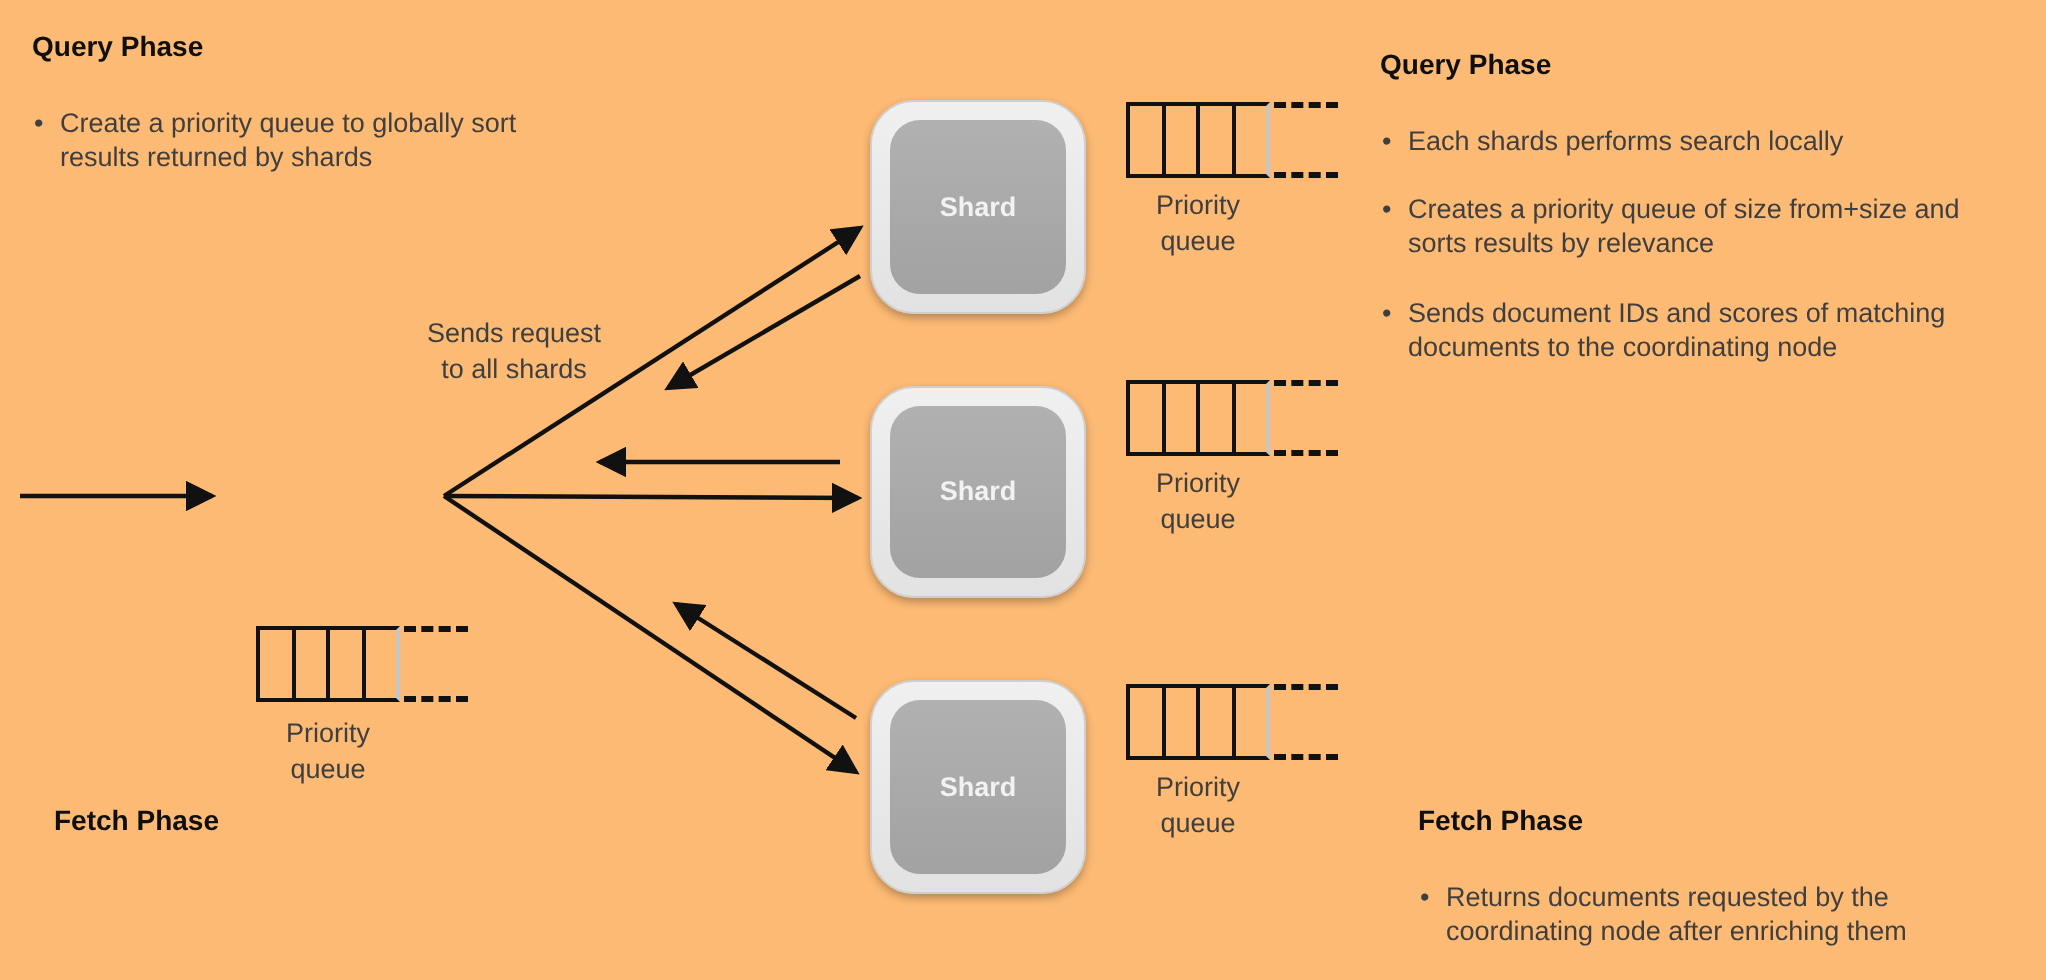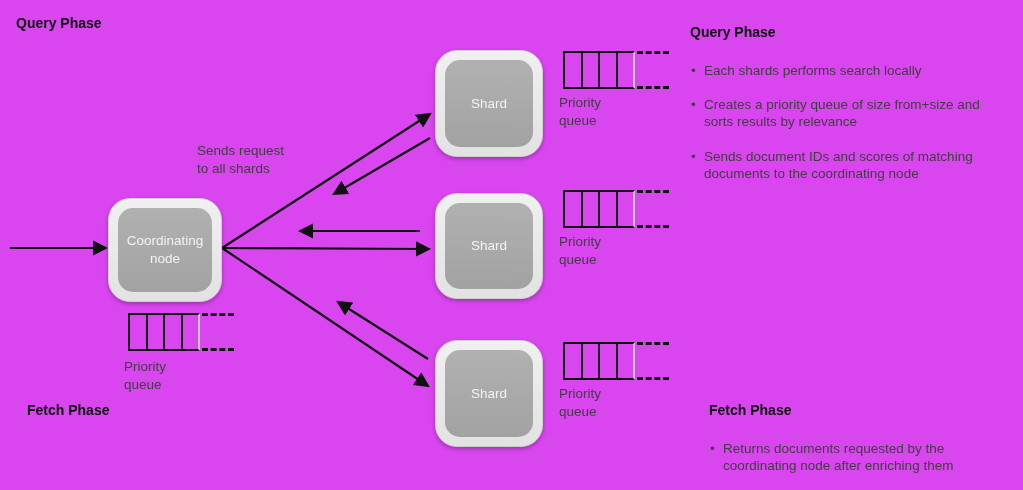--- a/index.html
+++ b/index.html
@@ -1,20 +1,20 @@
 <!DOCTYPE html>
 <html><head>
 <meta charset="utf-8">
 <style>
   * { margin:0; padding:0; box-sizing:border-box; }
   html,body { background:#ffffff; }
   body { font-family:"Liberation Sans", sans-serif; }
   .canvas {
     position:relative; width:1023px; height:490px;
-    background:#d946ef; overflow:hidden;
+    background:#fdba74; overflow:hidden;
   }
   .pre { white-space:pre-line; }
 
   
   .text-block { position:absolute; color:#3f3f3f; font-size:13.5px; line-height:1.27; }
   .text-block h2 { font-size:14px; line-height:1.3; font-weight:bold; color:#0f0f0f; margin-bottom:21px; }
   .text-block ul { list-style:none; }
   .text-block li { position:relative; padding-left:14px; margin-bottom:17px; }
   .text-block li::before { content:"\2022"; position:absolute; left:1px; top:0; color:#3f3f3f; }
 
@@ -23,39 +23,39 @@
     position:absolute; border-radius:22px;
     background:linear-gradient(180deg,#f0f0f0,#e2e2e2);
     border:1px solid #cfcfcf;
     box-shadow:0 2px 4px rgba(0,0,0,0.28);
   }
   .node-inner {
     position:absolute; left:9px; right:9px; top:9px; bottom:9px;
     border-radius:15px;
     background:linear-gradient(180deg,#b1b1b1,#a2a2a2);
     display:flex; align-items:center; justify-content:center;
-    text-align:center; color:#f2f2f2; font-size:13.5px; line-height:1.3;
+    text-align:center; color:#f2f2f2; font-size:13.5px; line-height:1.3;font-weight:bold;
   }
 
   
   .pq { position:absolute; width:106px; height:38px; }
   .pq-box {
     position:absolute; left:0; top:0; width:72px; height:38px;
     border:2px solid #111; border-right:2px solid #c6c6c6; display:flex;
   }
   .pq-cell { flex:1; border-right:2px solid #111; }
   .pq-cell:last-child { border-right:none; }
   .pq-ext {
     position:absolute; left:74px; top:0; width:32px; height:38px;
     border-top:3px dashed #111; border-bottom:3px dashed #111;
   }
 
   
   .diagram-label {
-    position:absolute; color:#3f3f3f;
+    position:absolute; text-align:center; color:#3f3f3f;
     font-size:13.5px; line-height:1.32;
   }
 
   svg.wires { position:absolute; left:0; top:0; }
 </style>
 </head>
 <body>
 
 <div class="canvas">
 
@@ -72,20 +72,22 @@
       <line x1="222" y1="248" x2="429" y2="249" marker-end="url(#ah)"></line>
       <line x1="420" y1="231" x2="300" y2="231" marker-end="url(#ah)"></line>
       <line x1="222" y1="248" x2="428" y2="386" marker-end="url(#ah)"></line>
       <line x1="428" y1="359" x2="338" y2="302" marker-end="url(#ah)"></line>
     </g>
   </svg>
 
   <section class="text-block" style="left:16px; top:14px; width:300px">
     <h2>Query Phase</h2>
     <ul>
+      <li><span class="pre">Create a priority queue to globally sort
+results returned by shards</span></li>
     </ul>
   </section>
 
   <section class="text-block" style="left:690px; top:23px; width:320px">
     <h2>Query Phase</h2>
     <ul>
       <li><span class="pre">Each shards performs search locally</span></li>
       <li><span class="pre">Creates a priority queue of size from+size and
 sorts results by relevance</span></li>
       <li><span class="pre">Sends document IDs and scores of matching
@@ -98,27 +100,23 @@
   </section>
 
   <section class="text-block" style="left:709px; top:401px; width:300px">
     <h2>Fetch Phase</h2>
     <ul>
       <li><span class="pre">Returns documents requested by the
 coordinating node after enriching them</span></li>
     </ul>
   </section>
 
-  <div class="diagram-label pre" style="left:197px; top:142px; width:120px">Sends request
+  <div class="diagram-label pre" style="left:197px; top:158px; width:120px">Sends request
 to all shards</div>
 
-  <div class="node" style="left:108px; top:198px; width:114px; height:104px">
-    <div class="node-inner pre">Coordinating
-node</div>
-  </div>
 
   <div class="node" style="left:435px; top:50px; width:108px; height:107px">
     <div class="node-inner">Shard</div>
   </div>
   <div class="node" style="left:435px; top:193px; width:108px; height:106px">
     <div class="node-inner">Shard</div>
   </div>
   <div class="node" style="left:435px; top:340px; width:108px; height:107px">
     <div class="node-inner">Shard</div>
   </div>

